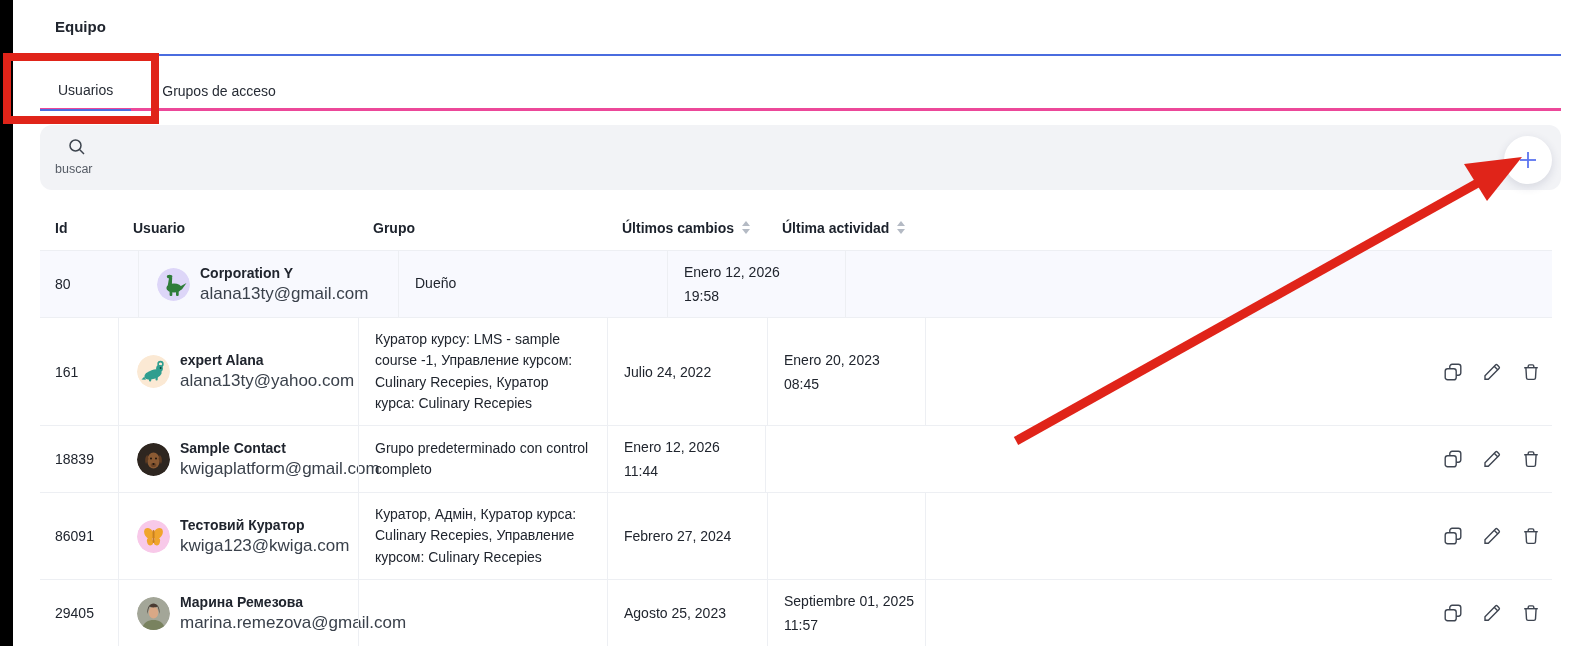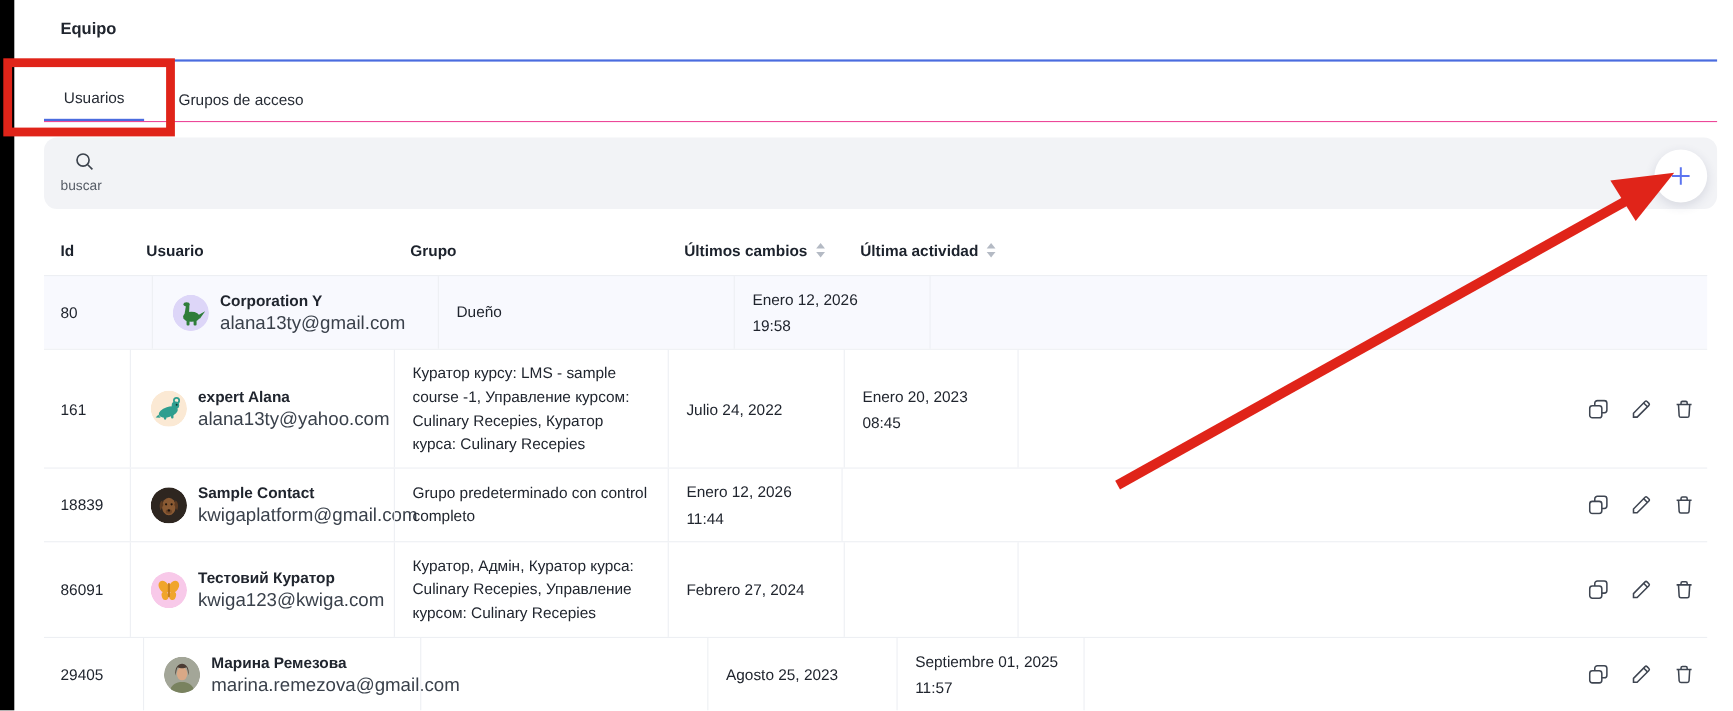--- a/index.html
+++ b/index.html
@@ -6,21 +6,21 @@
   html,body { width:1575px; height:646px; }
   body { font-family:"Liberation Sans", sans-serif; background:#ffffff; overflow:hidden; }
   .page { position:relative; width:1575px; height:646px; background:#fff;border-radius:16px; }
 
   .black-strip { position:absolute; left:0; top:0; width:13px; height:646px; background:#000; }
 
   .page-title { position:absolute; left:55px; top:18px; font-size:15px; font-weight:700; color:#20252e; }
 
   .top-divider { position:absolute; left:13px; top:54px; width:1548px; height:0; border-top:2px solid #4a6cdf; }
 
-  .tabs { position:absolute; left:40px; top:70px; width:1521px; height:41px; border-bottom:1px solid #ec4899; display:flex; align-items:flex-end; }
+  .tabs { position:absolute; left:40px; top:70px; width:1521px; height:41px; border-bottom:3px solid #ec4899; display:flex; align-items:flex-start; }
   .tab { font-size:14px; color:#272c35; padding:0 18px; height:41px; display:flex; align-items:center; cursor:pointer; position:relative; }
   .tab.active { border-bottom:2px solid #4a6cdf; }
   .tab + .tab { margin-left:13px; }
 
   .search-panel { position:absolute; left:40px; top:125px; width:1521px; height:65px; background:#f2f3f6; border-radius:12px; }
   .search-hit { position:absolute; left:15px; top:10px; width:120px; height:48px; cursor:pointer; }
   .search-icon-box { position:absolute; left:28px; top:13px; width:18px; height:18px; color:#3c434d; }
   .search-label { position:absolute; left:15px; top:37px; font-size:12.5px; color:#565c66; }
   .add-btn { position:absolute; right:9px; top:11px; width:48px; height:48px; border-radius:50%; background:#fff;
              box-shadow:0 3px 10px rgba(40,50,90,.14); display:flex; align-items:center; justify-content:center;
@@ -40,21 +40,21 @@
   .sort-icon { display:inline-flex; flex-direction:column; gap:3px; margin-left:8px; cursor:pointer; }
   .sort-icon .tri-up { width:0; height:0; border-left:4px solid transparent; border-right:4px solid transparent; border-bottom:5px solid #b4bac4; }
   .sort-icon .tri-down { width:0; height:0; border-left:4px solid transparent; border-right:4px solid transparent; border-top:5px solid #b4bac4; }
 
   .trow { display:flex; border-top:1px solid #edeff3; background:#fff; }
   .trow.highlight { background:#f8f9fe; }
   .trow:nth-of-type(2) { height:67px;gap:20px; }
   .trow:nth-of-type(3) { height:108px; }
   .trow:nth-of-type(4) { height:67px; }
   .trow:nth-of-type(5) { height:87px; }
-  .trow:nth-of-type(6) { height:67px;gap:12px; }
+  .trow:nth-of-type(6) { height:67px; }
   .trow .cell { display:flex; align-items:center; font-size:14px; color:#20252e; }
   .trow .cell + .cell { border-left:1px solid #edeff3; }
   .cell-id { padding-left:15px; }
   .cell-user { padding-left:18px; }
   .cell-group { padding:12px 16px; line-height:21.5px; }
   .cell-date { padding:8px 10px 8px 16px; line-height:24px; }
   .cell-actions { justify-content:flex-end; padding-right:12px; gap:21px; color:#3e4551; }
 
   .avatar { width:33px; height:33px; border-radius:50%; overflow:hidden; flex-shrink:0; }
   .avatar svg { display:block; }

